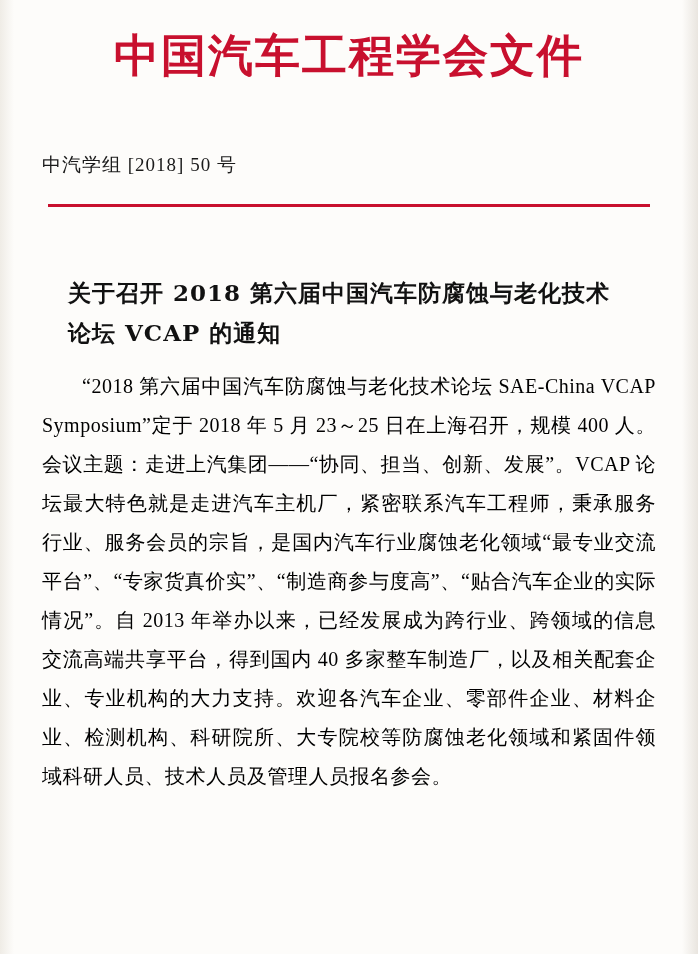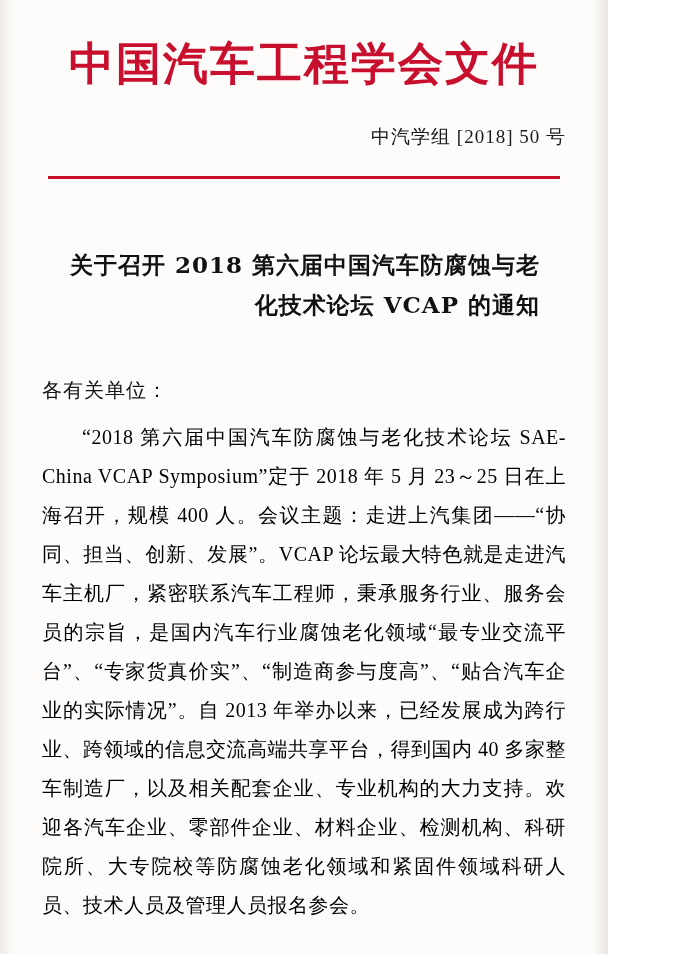--- a/index.html
+++ b/index.html
@@ -8,25 +8,25 @@
   }
   body {
     width: 698px;
     height: 954px;
     background: #ffffff;
     font-family: "Liberation Serif", "DejaVu Serif", serif;
     overflow: hidden;
   }
   .page {
     position: relative;
-    width: 608px;
+    width: 698px;
     height: 954px;
     background: #fdfcfa;
     box-sizing: border-box;
-    padding: 12px 42px;
+    padding: 4px 42px;
   }
   
   .page::before {
     content: "";
     position: absolute;
     left: 0; top: 0; bottom: 0;
     width: 14px;
     background: linear-gradient(to right, #efece6, rgba(255,255,255,0));
     pointer-events: none;
   }
@@ -47,37 +47,37 @@
     color: #c8102e;
     font-family: "DejaVu Serif", "Liberation Serif", serif;
     font-weight: bold;
     font-size: 45px;
     letter-spacing: 2px;
     line-height: 1.15;
     white-space: nowrap;
   }
 
   .doc-number {
-    text-align: right;
-    margin-top: 34px;
+    text-align: left;
+    margin-top: 70px;
     font-size: 19px;
     color: #1a1a1a;
     letter-spacing: 1px;
     font-family: "Liberation Serif", serif;
   }
 
   .red-rule {
     margin: 26px 6px 0 6px;
     height: 3px;
     background: #c8102e;
   }
 
   .doc-title {
     margin-top: 66px;
-    text-align: right;
+    text-align: left;
     font-weight: bold;
     font-size: 23px;
     line-height: 1.75;
     color: #111111;
     letter-spacing: 1px;
     padding: 0 26px;
     font-family: "DejaVu Serif", "Liberation Serif", serif;
   }
 
   .salutation {
@@ -105,17 +105,16 @@
   <div class="masthead">
     <div class="masthead-title">中国汽车工程学会文件</div>
   </div>
 
   <div class="doc-number">中汽学组 [2018] 50 号</div>
 
   <div class="red-rule"></div>
 
   <div class="doc-title">关于召开 2018 第六届中国汽车防腐蚀与老化技术论坛 VCAP 的通知</div>
 
-  <div class="salutation">各有关单位：</div>
 
   <div class="body-text">“2018 第六届中国汽车防腐蚀与老化技术论坛 SAE-China VCAP Symposium”定于 2018 年 5 月 23～25 日在上海召开，规模 400 人。会议主题：走进上汽集团——“协同、担当、创新、发展”。VCAP 论坛最大特色就是走进汽车主机厂，紧密联系汽车工程师，秉承服务行业、服务会员的宗旨，是国内汽车行业腐蚀老化领域“最专业交流平台”、“专家货真价实”、“制造商参与度高”、“贴合汽车企业的实际情况”。自 2013 年举办以来，已经发展成为跨行业、跨领域的信息交流高端共享平台，得到国内 40 多家整车制造厂，以及相关配套企业、专业机构的大力支持。欢迎各汽车企业、零部件企业、材料企业、检测机构、科研院所、大专院校等防腐蚀老化领域和紧固件领域科研人员、技术人员及管理人员报名参会。</div>
 
 </div>
 
 </body></html>

